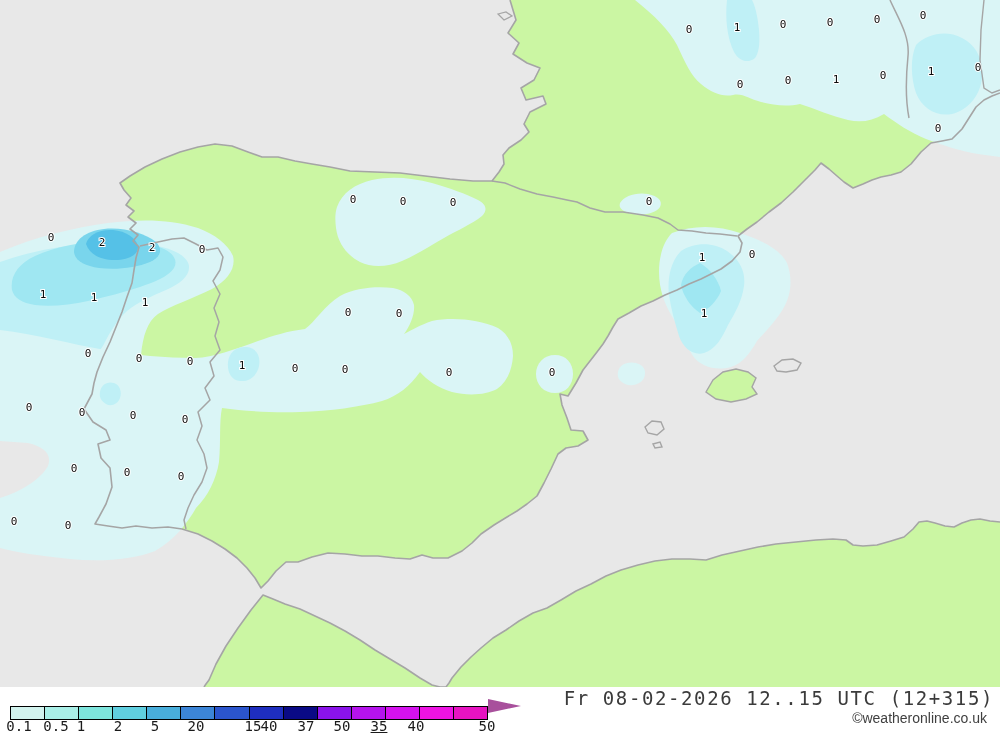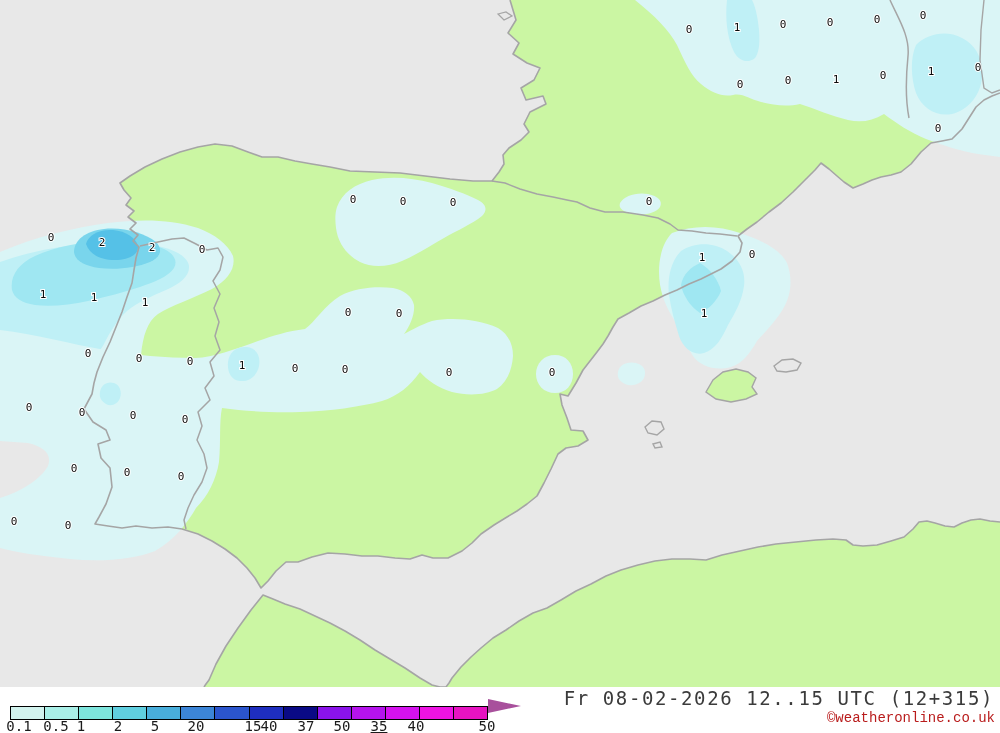--- a/index.html
+++ b/index.html
@@ -18,22 +18,22 @@
         border-top:7px solid transparent;border-bottom:7px solid transparent;
         border-left:33px solid #a8509c;filter:none;}
   .colorbar-arrow2{position:absolute;left:488px;top:703px;width:0;height:0;
         border-top:10px solid transparent;border-bottom:10px solid transparent;
         border-left:20px solid #b166a5;z-index:-1;}
   .ticks{position:absolute;left:0;top:718px;width:1000px;height:15px;}
   .ticks .tick{position:absolute;top:0;transform:translateX(-50%);font-size:14px;
         color:#1a1a1a;letter-spacing:0px;white-space:nowrap;}
   .datetime{position:absolute;right:6px;top:687px;font-size:19px;letter-spacing:1.6px;
         color:#3b3b3b;white-space:nowrap;}
-  .copyright{position:absolute;right:5px;top:710px;font-family:Liberation Mono, monospace;
-        font-size:14px;color:#b91c1c;white-space:nowrap;text-decoration:none;}
+  .copyright{position:absolute;right:13px;top:710px;font-family:Liberation Sans, sans-serif;
+        font-size:14px;color:#404040;white-space:nowrap;text-decoration:none;}
 </style>
 </head>
 <body>
 
 <div class="page">
 
   <svg class="map-svg" width="1000" height="687" viewBox="0 0 1000 687">
 
     <rect x="0" y="0" width="1000" height="687" fill="#e8e8e8"></rect>
 

